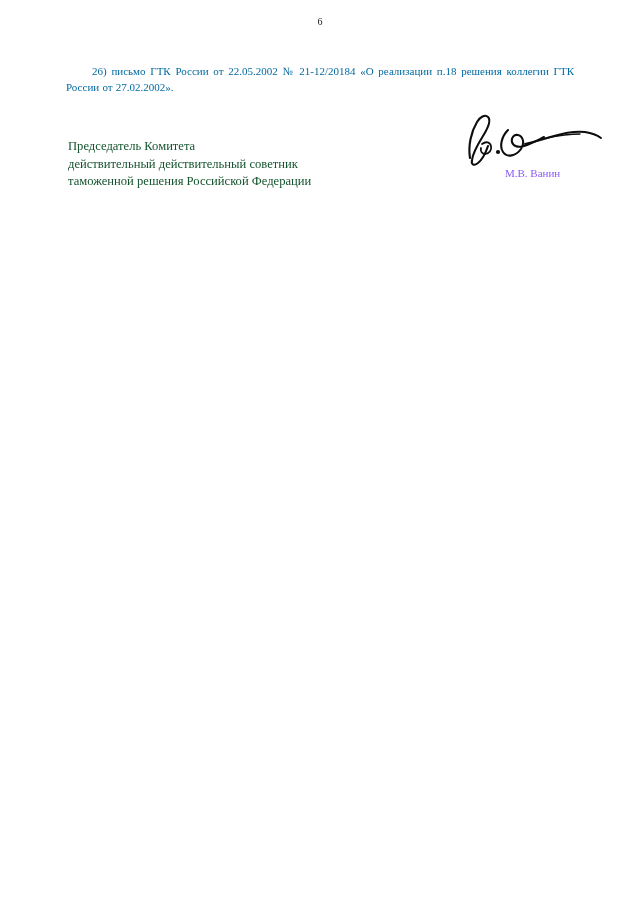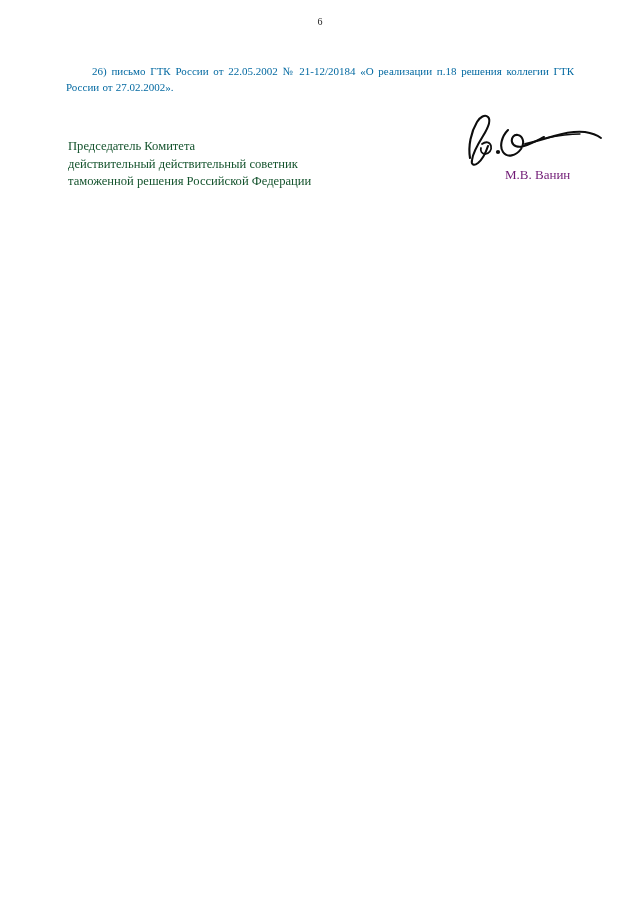--- a/index.html
+++ b/index.html
@@ -61,22 +61,22 @@
     color: #14532d;
     margin-top: 18px;
   }
   .sign-title div {
     white-space: nowrap;
   }
   .sign-name {
     position: absolute;
     top: 47px;
     left: 437px;
-    font-size: 13px;
-    color: #701a75;
+    font-size: 11px;
+    color: #8b5cf6;
     white-space: nowrap;
   }
   .signature-mark {
     position: absolute;
     top: -12px;
     left: 330px;
     width: 210px;
     height: 62px;
   }
   .signature-mark svg {

